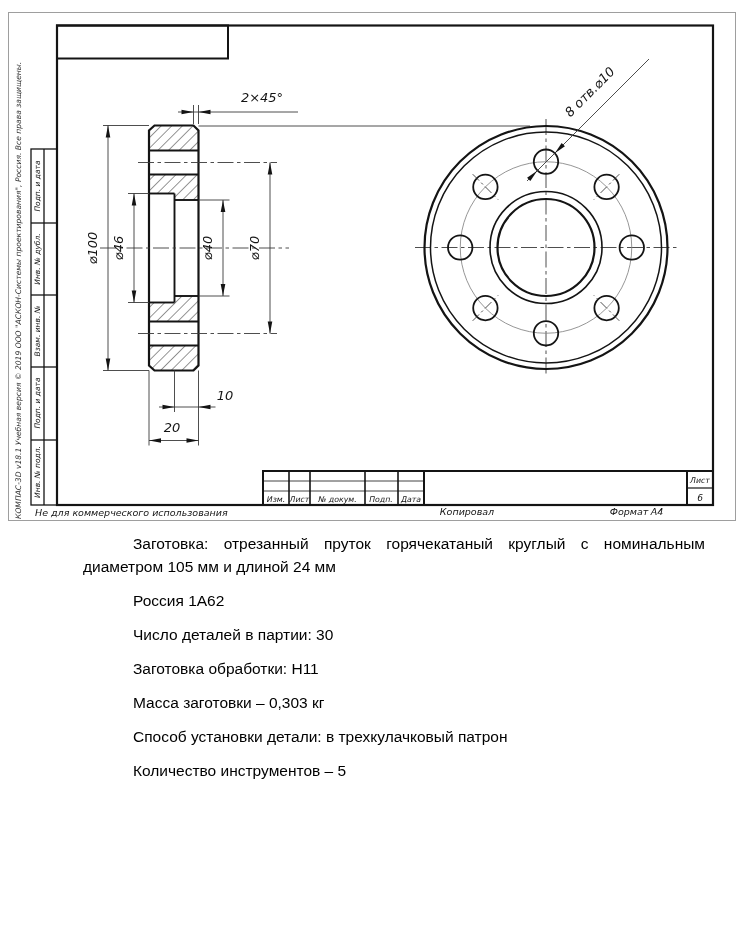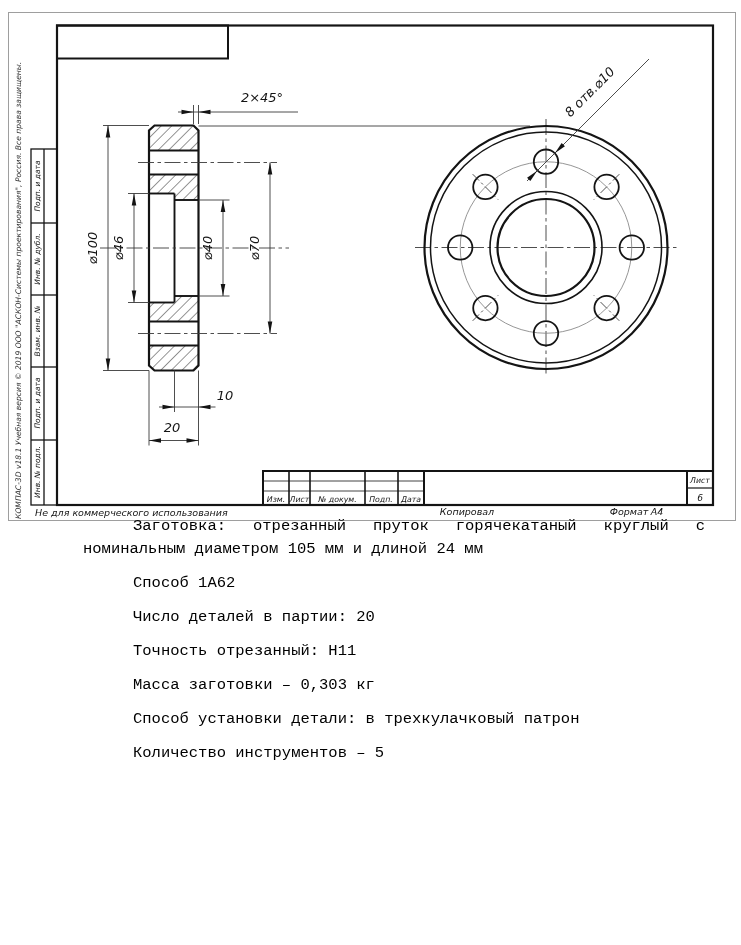--- a/index.html
+++ b/index.html
@@ -1,20 +1,20 @@
 <!DOCTYPE html>
 <html><head>
 <meta charset="utf-8">
 <style>
   html,body{margin:0;padding:0;background:#fff;}
   .page{position:relative;width:741px;height:945px;background:#ffffff;overflow:hidden;
         font-family:"Liberation Sans",sans-serif;}
   svg text{font-family:"DejaVu Sans",sans-serif;}
-  .notes{position:absolute;left:83px;top:515px;width:622px;
-         font-family:Liberation Mono, monospace;font-size:15.5px;line-height:22.5px;
+  .notes{position:absolute;left:83px;top:533px;width:622px;
+         font-family:Liberation Sans, sans-serif;font-size:15.5px;line-height:22.5px;
          color:#000;text-align:justify;}
   .notes p{margin:0 0 11.5px 0;text-indent:50px;}
   .notes p.bold{font-weight:bold;}
 </style>
 </head>
 <body>
 
 <div class="page">
 
 <svg width="741" height="530" viewBox="0 0 741 530">
@@ -190,21 +190,21 @@
     <text x="35" y="516">Не для коммерческого использования</text>
     <text x="467" y="515" text-anchor="middle">Копировал</text>
     <text x="629" y="515" text-anchor="middle">Формат</text>
     <text x="657" y="515" text-anchor="middle">А4</text>
   </g>
 </svg>
 
 
 <div class="notes">
   <p>Заготовка: отрезанный пруток горячекатаный круглый с номинальным диаметром 105 мм и длиной 24 мм</p>
-  <p>Способ 1А62</p>
-  <p>Число деталей в партии: 20</p>
-  <p>Точность отрезанный: Н11</p>
+  <p>Россия 1А62</p>
+  <p>Число деталей в партии: 30</p>
+  <p>Заготовка обработки: Н11</p>
   <p>Масса заготовки – 0,303 кг</p>
   <p>Способ установки детали: в трехкулачковый патрон</p>
   <p>Количество инструментов – 5</p>
 </div>
 
 </div>
 
 </body></html>

